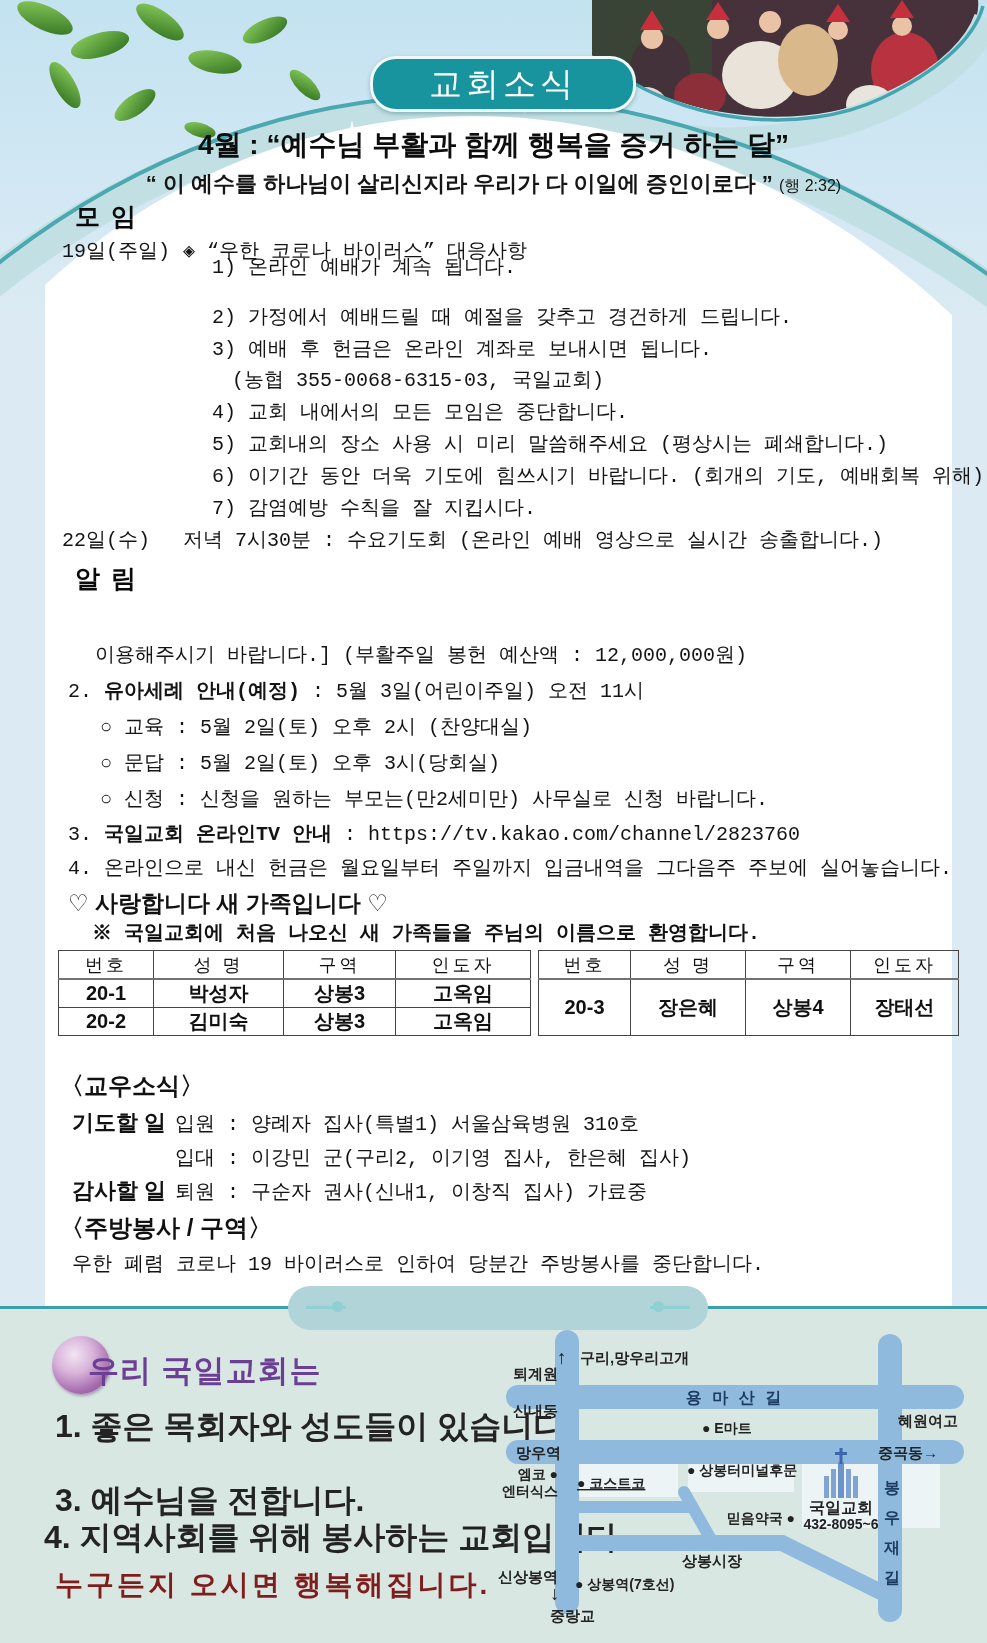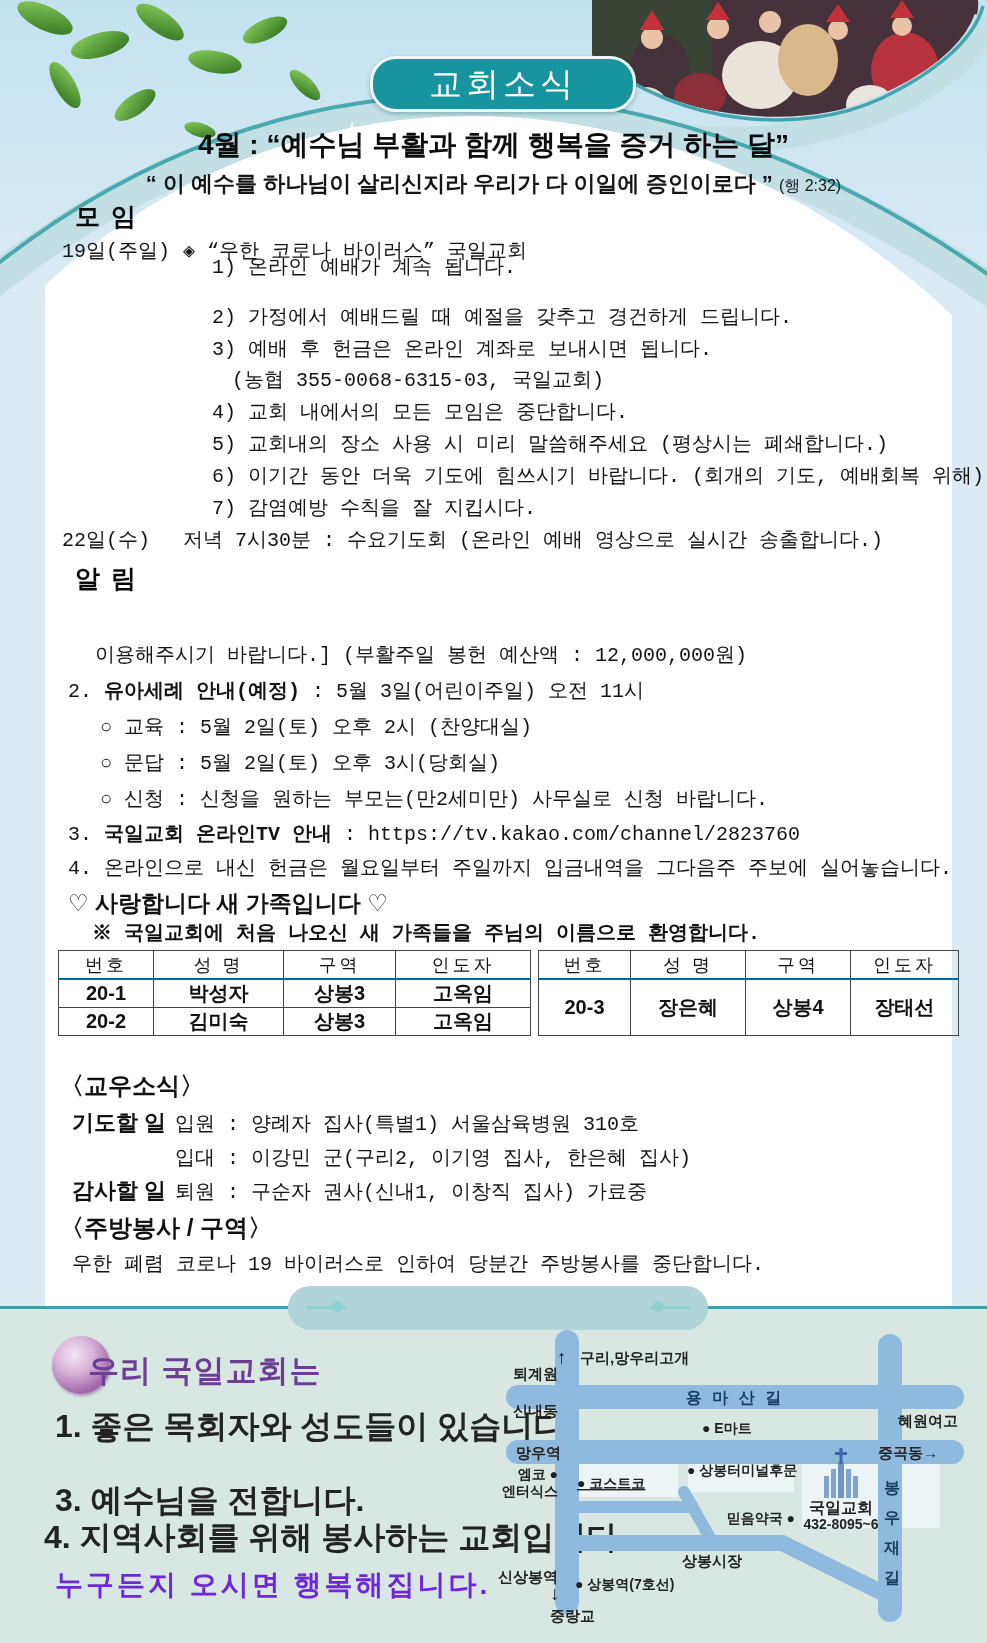--- a/index.html
+++ b/index.html
@@ -13,34 +13,34 @@
       border-radius:26px;border:3px solid #eef8f9;display:flex;align-items:center;justify-content:center;
       color:#fff;font-weight:normal;font-size:33px;letter-spacing:4px;box-shadow:0 2px 4px rgba(20,90,100,.35);}
   .title{left:0;top:126px;width:987px;text-align:center;font-size:28px;font-weight:bold;color:#0d0d0d;}
   .subtitle{left:0;top:169px;width:987px;text-align:center;font-size:22px;font-weight:bold;color:#151515;}
   .subtitle .ref{font-size:16px;font-weight:normal;}
   .sec-head{font-size:25px;font-weight:bold;letter-spacing:2px;color:#0a0a0a;}
   .body{font-size:20px;color:#141414;}
   .b{font-weight:bold;}
   table{border-collapse:collapse;table-layout:fixed;font-size:19px;}
   td{border:1px solid #444;text-align:center;padding:0;height:27px;overflow:hidden;}
-  tr.hd td{border-bottom:2px solid #0369a1;font-size:18px;letter-spacing:3px;font-weight:normal;}
+  tr.hd td{border-bottom:2px solid #737373;font-size:18px;letter-spacing:3px;font-weight:normal;}
   td.v{font-weight:bold;font-size:20px;}
   .bottom{position:absolute;left:0;top:1306px;width:987px;height:337px;background:#d9e7e3;border-top:3px solid #3d9faa;}
   .guide-outer{position:absolute;left:288px;top:1286px;width:420px;height:44px;background:#b0d4d8;border-radius:22px;}
   .guide-inner{position:absolute;left:57px;top:3px;width:303px;height:38px;background:#1b97a1;border-radius:19px;
       display:flex;align-items:center;justify-content:center;color:#fff;font-weight:bold;font-size:28px;letter-spacing:6px;}
   .g-line{position:absolute;top:20px;height:3px;background:#8fd0d4;}
   .g-dot{position:absolute;top:15px;width:11px;height:11px;border-radius:50%;background:#8fd0d4;}
   .sphere{position:absolute;left:52px;top:1336px;width:58px;height:58px;border-radius:50%;
       background:radial-gradient(circle at 38% 32%, #f3e4f3 0%, #d9b4da 35%, #a66bae 70%, #7d4a8e 100%);
       box-shadow:1px 2px 3px rgba(90,50,110,.4);}
   .guide-title{left:88px;top:1350px;font-size:31px;font-weight:bold;color:#6b3f93;letter-spacing:1px;}
   .guide-item{font-size:32px;font-weight:bold;color:#232323;}
-  .guide-footer{left:55px;top:1566px;font-size:28px;font-weight:bold;color:#6d28d9;letter-spacing:3px;}
+  .guide-footer{left:55px;top:1566px;font-size:28px;font-weight:bold;color:#7f1d1d;letter-spacing:3px;}
 </style>
 </head>
 <body>
 
 <div class="page">
 
   <svg class="abs" style="left:0;top:0" width="987" height="332">
     <defs>
       <linearGradient id="sky" x1="0" y1="0" x2="0" y2="1">
         <stop offset="0" stop-color="#c3e2f0"></stop>
@@ -111,21 +111,21 @@
   <div class="card"></div>
 
   <div class="abs title">4월 : “예수님 부활과 함께 행복을 증거 하는 달”</div>
   <div class="abs subtitle">
     <span>“ 이 예수를 하나님이 살리신지라 우리가 다 이일에 증인이로다 ”</span>
     <span class="ref">(행 2:32)</span>
   </div>
 
   <div class="abs sec-head" style="left:75px;top:200px">모 임</div>
   <div class="abs serif body" style="left:62px;top:237px">19일(주일)</div>
-  <div class="abs serif body" style="left:183px;top:237px">◈ “우한 코로나 바이러스” 국일교회</div>
+  <div class="abs serif body" style="left:183px;top:237px">◈ “우한 코로나 바이러스” 대응사항</div>
   <div class="abs serif body" style="left:212px;top:253px">1) 온라인 예배가 계속 됩니다.</div>
   <div class="abs serif body" style="left:212px;top:303px">2) 가정에서 예배드릴 때 예절을 갖추고 경건하게 드립니다.</div>
   <div class="abs serif body" style="left:212px;top:335px">3) 예배 후 헌금은 온라인 계좌로 보내시면 됩니다.</div>
   <div class="abs serif body" style="left:232px;top:366px">(농협 355-0068-6315-03,  국일교회)</div>
   <div class="abs serif body" style="left:212px;top:398px">4) 교회 내에서의 모든 모임은 중단합니다.</div>
   <div class="abs serif body" style="left:212px;top:430px">5) 교회내의 장소 사용 시 미리 말씀해주세요 (평상시는 폐쇄합니다.)</div>
   <div class="abs serif body" style="left:212px;top:462px">6) 이기간 동안 더욱 기도에 힘쓰시기 바랍니다. (회개의 기도, 예배회복 위해)</div>
   <div class="abs serif body" style="left:212px;top:494px">7) 감염예방 수칙을 잘 지킵시다.</div>
   <div class="abs serif body" style="left:62px;top:526px">22일(수)</div>
   <div class="abs serif body" style="left:183px;top:526px">저녁 7시30분 : 수요기도회 (온라인 예배 영상으로 실시간 송출합니다.)</div>

